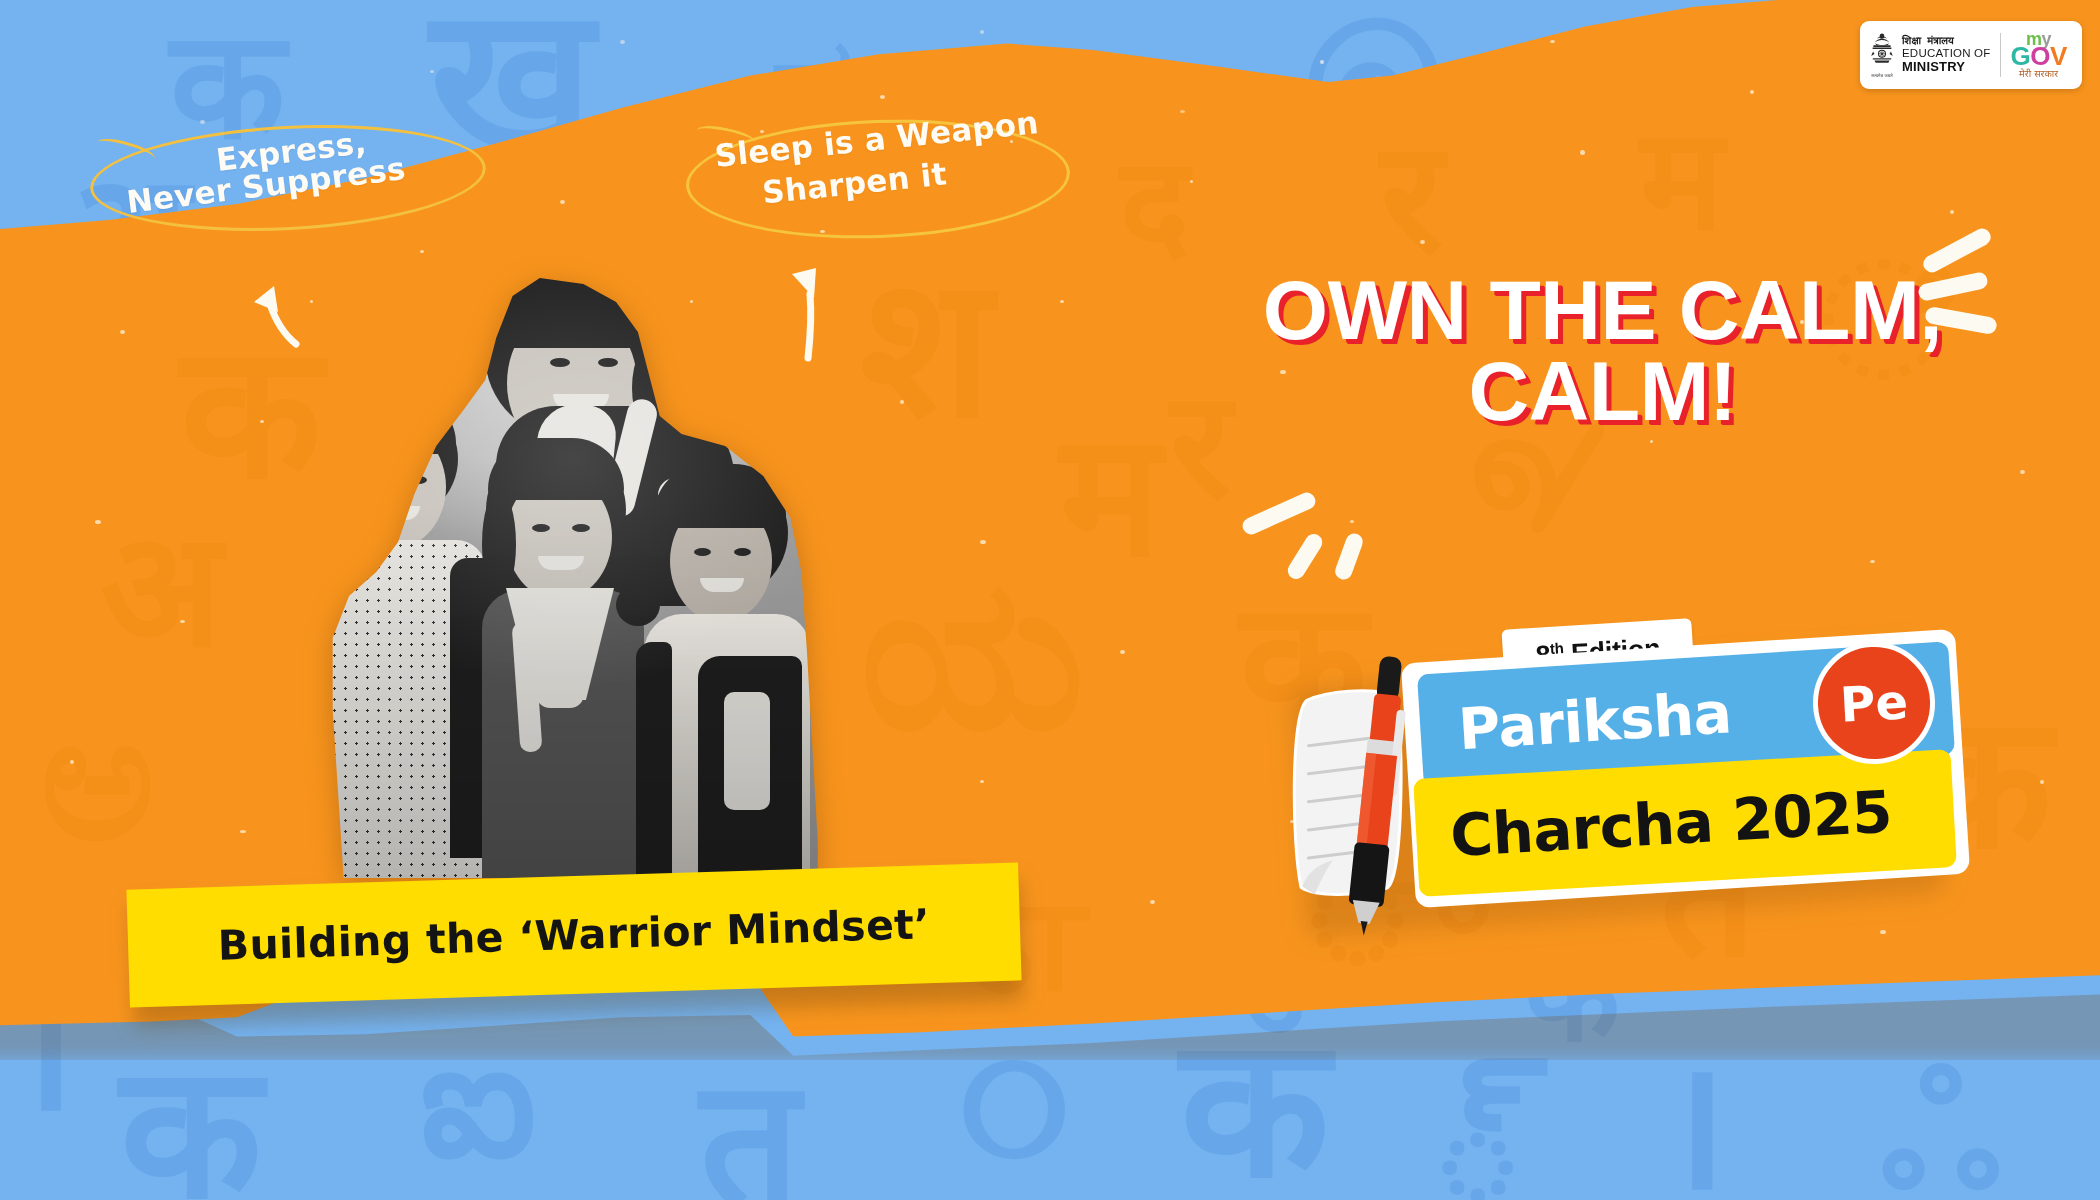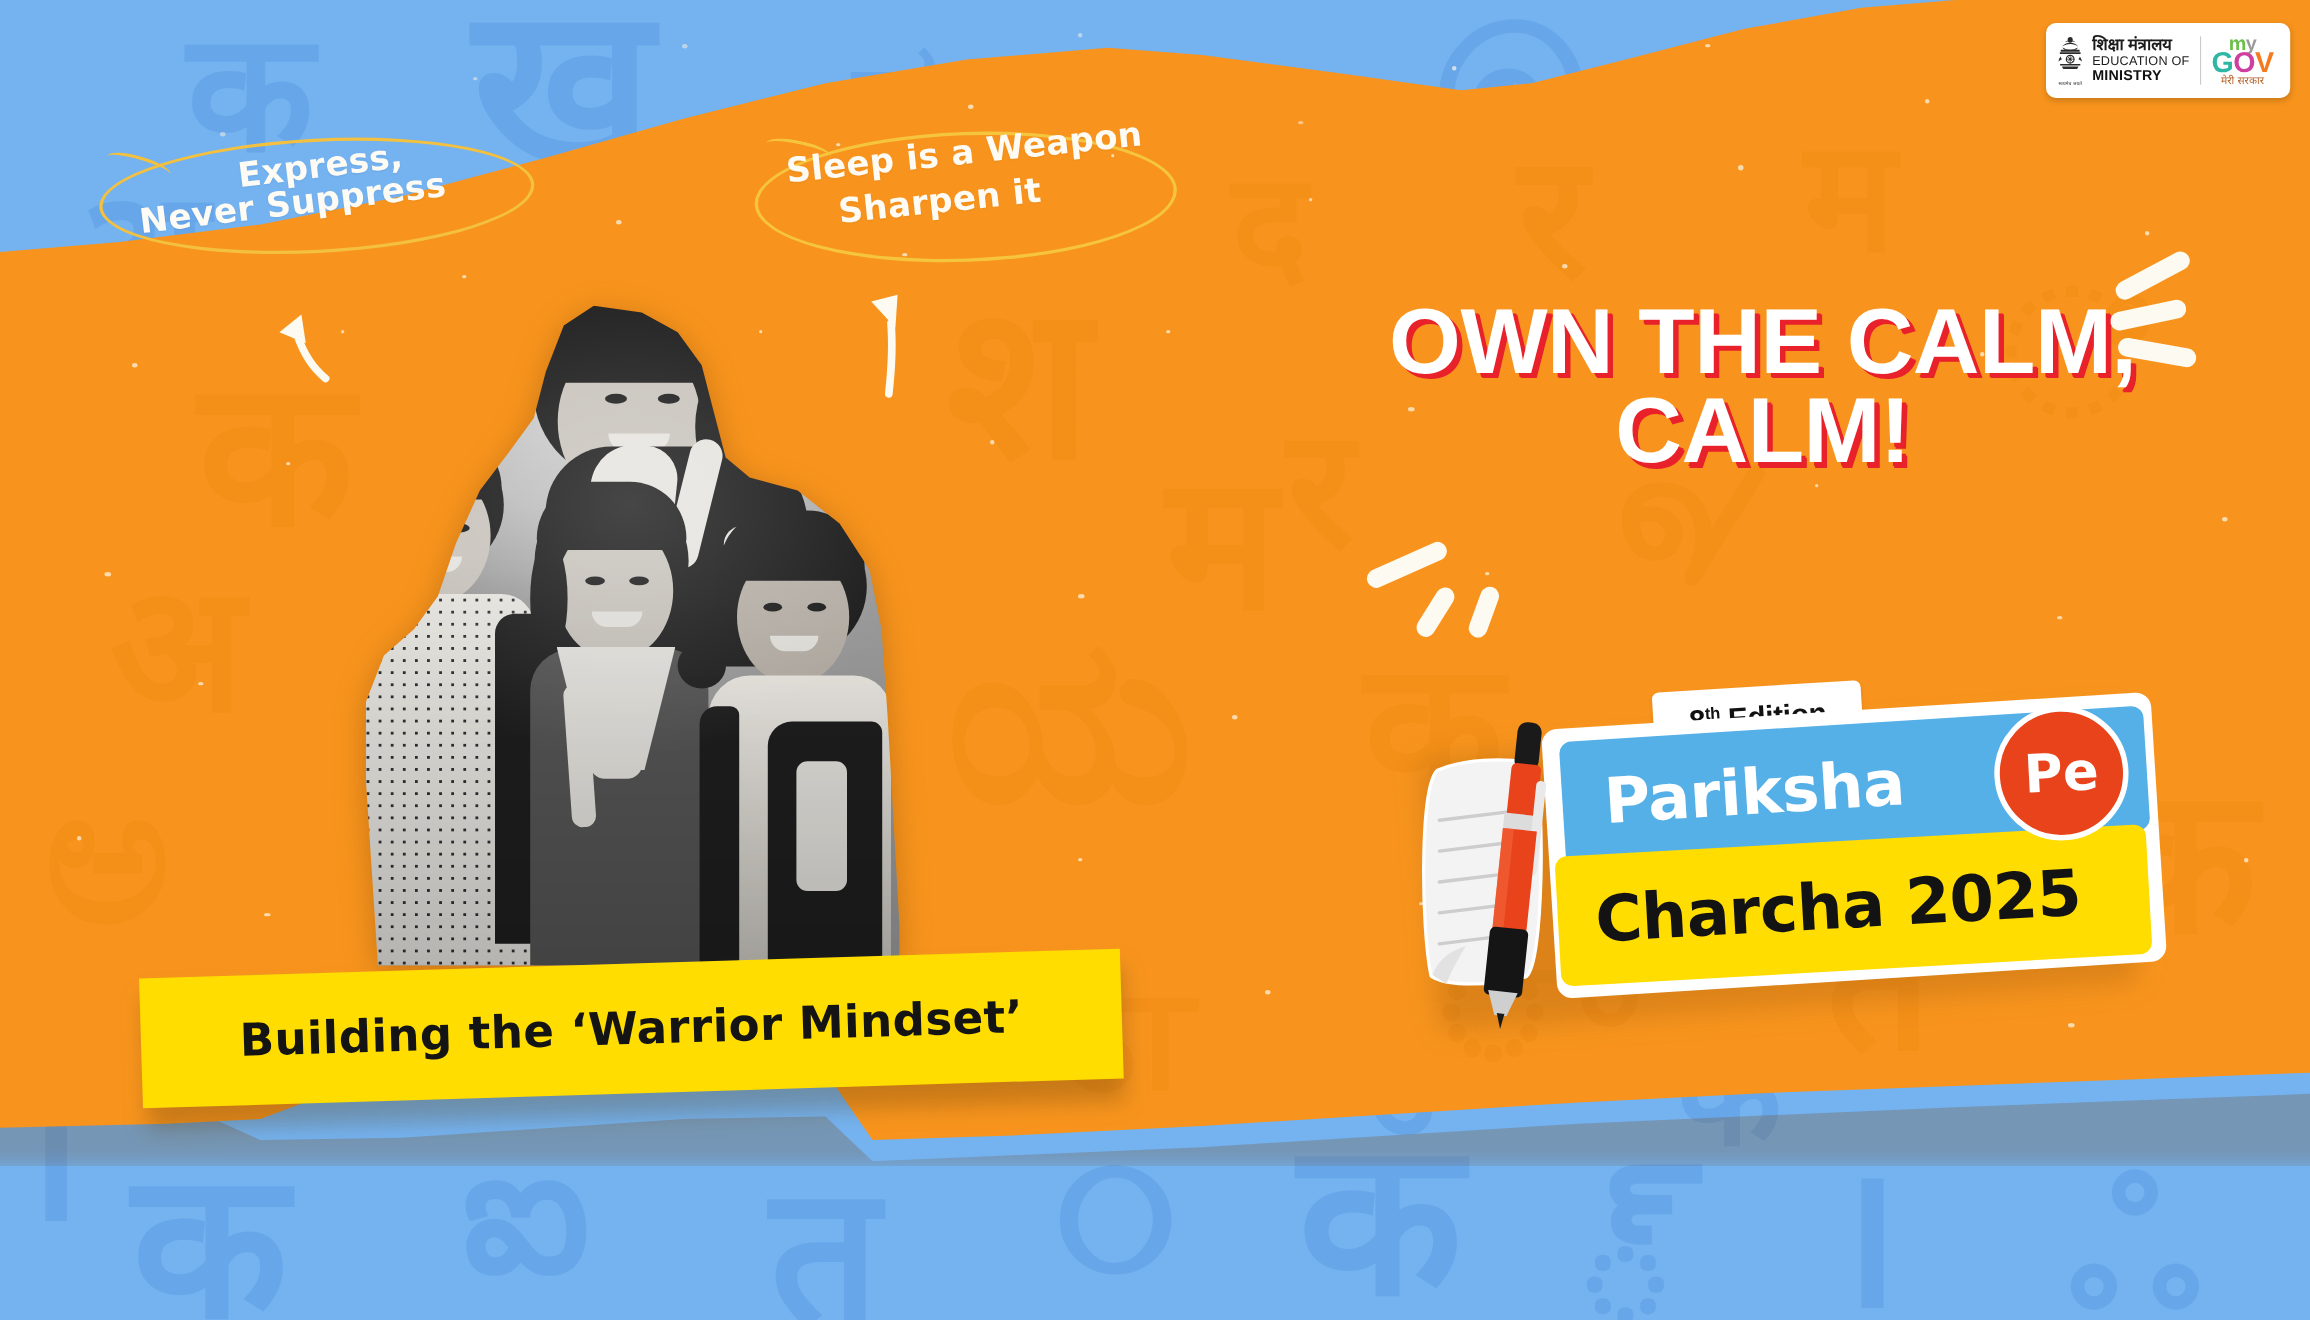--- a/index.html
+++ b/index.html
@@ -47,21 +47,21 @@
     position:absolute;right:18px;top:21px;width:222px;height:68px;
     background:#ffffff;border-radius:9px;display:flex;align-items:center;
     box-shadow:0 2px 6px rgba(0,0,0,.18);overflow:hidden;
   }
   .emblem{width:30px;height:56px;margin-left:7px;display:flex;flex-direction:column;
           align-items:center;justify-content:center;flex:none;}
   .emblem svg{display:block;}
   .emblem .satya{font-size:4.2px;color:#222;margin-top:1px;letter-spacing:.1px;
                  font-family:"DejaVu Sans",sans-serif;white-space:nowrap;}
   .moe{margin-left:5px;flex:none;line-height:1.06;}
-  .moe .hi{font-size:15px;font-weight:700;color:#1b1b1b;font-family:Liberation Serif, serif;}
+  .moe .hi{font-size:10px;font-weight:700;color:#1b1b1b;font-family:Liberation Mono, monospace;}
   .moe .l1{font-size:11.5px;color:#1b1b1b;letter-spacing:.2px;font-family:"Liberation Sans",sans-serif;}
   .moe .l2{font-size:13px;font-weight:800;color:#111;letter-spacing:.2px;font-family:"Liberation Sans",sans-serif;}
   .divider{width:1px;height:44px;background:#c9c9c9;margin:0 9px 0 10px;flex:none;}
   .mygov{flex:none;line-height:.9;text-align:center;padding-right:6px;}
   .mygov .r1{font-size:18px;font-weight:800;font-family:"Liberation Sans",sans-serif;letter-spacing:-.5px;}
   .mygov .r2{font-size:26px;font-weight:800;font-family:"Liberation Sans",sans-serif;letter-spacing:-.5px;margin-top:-3px;}
   .mygov .r3{font-size:9.5px;font-weight:400;color:#b4632a;margin-top:2px;font-family:"DejaVu Sans",sans-serif;}
   .c-m{color:#6cbf4a;} .c-y{color:#9b9b9b;} .c-g{color:#2fb7a5;} .c-v{color:#cf3fa0;} .c-o2{color:#f47a20;}
 
   

